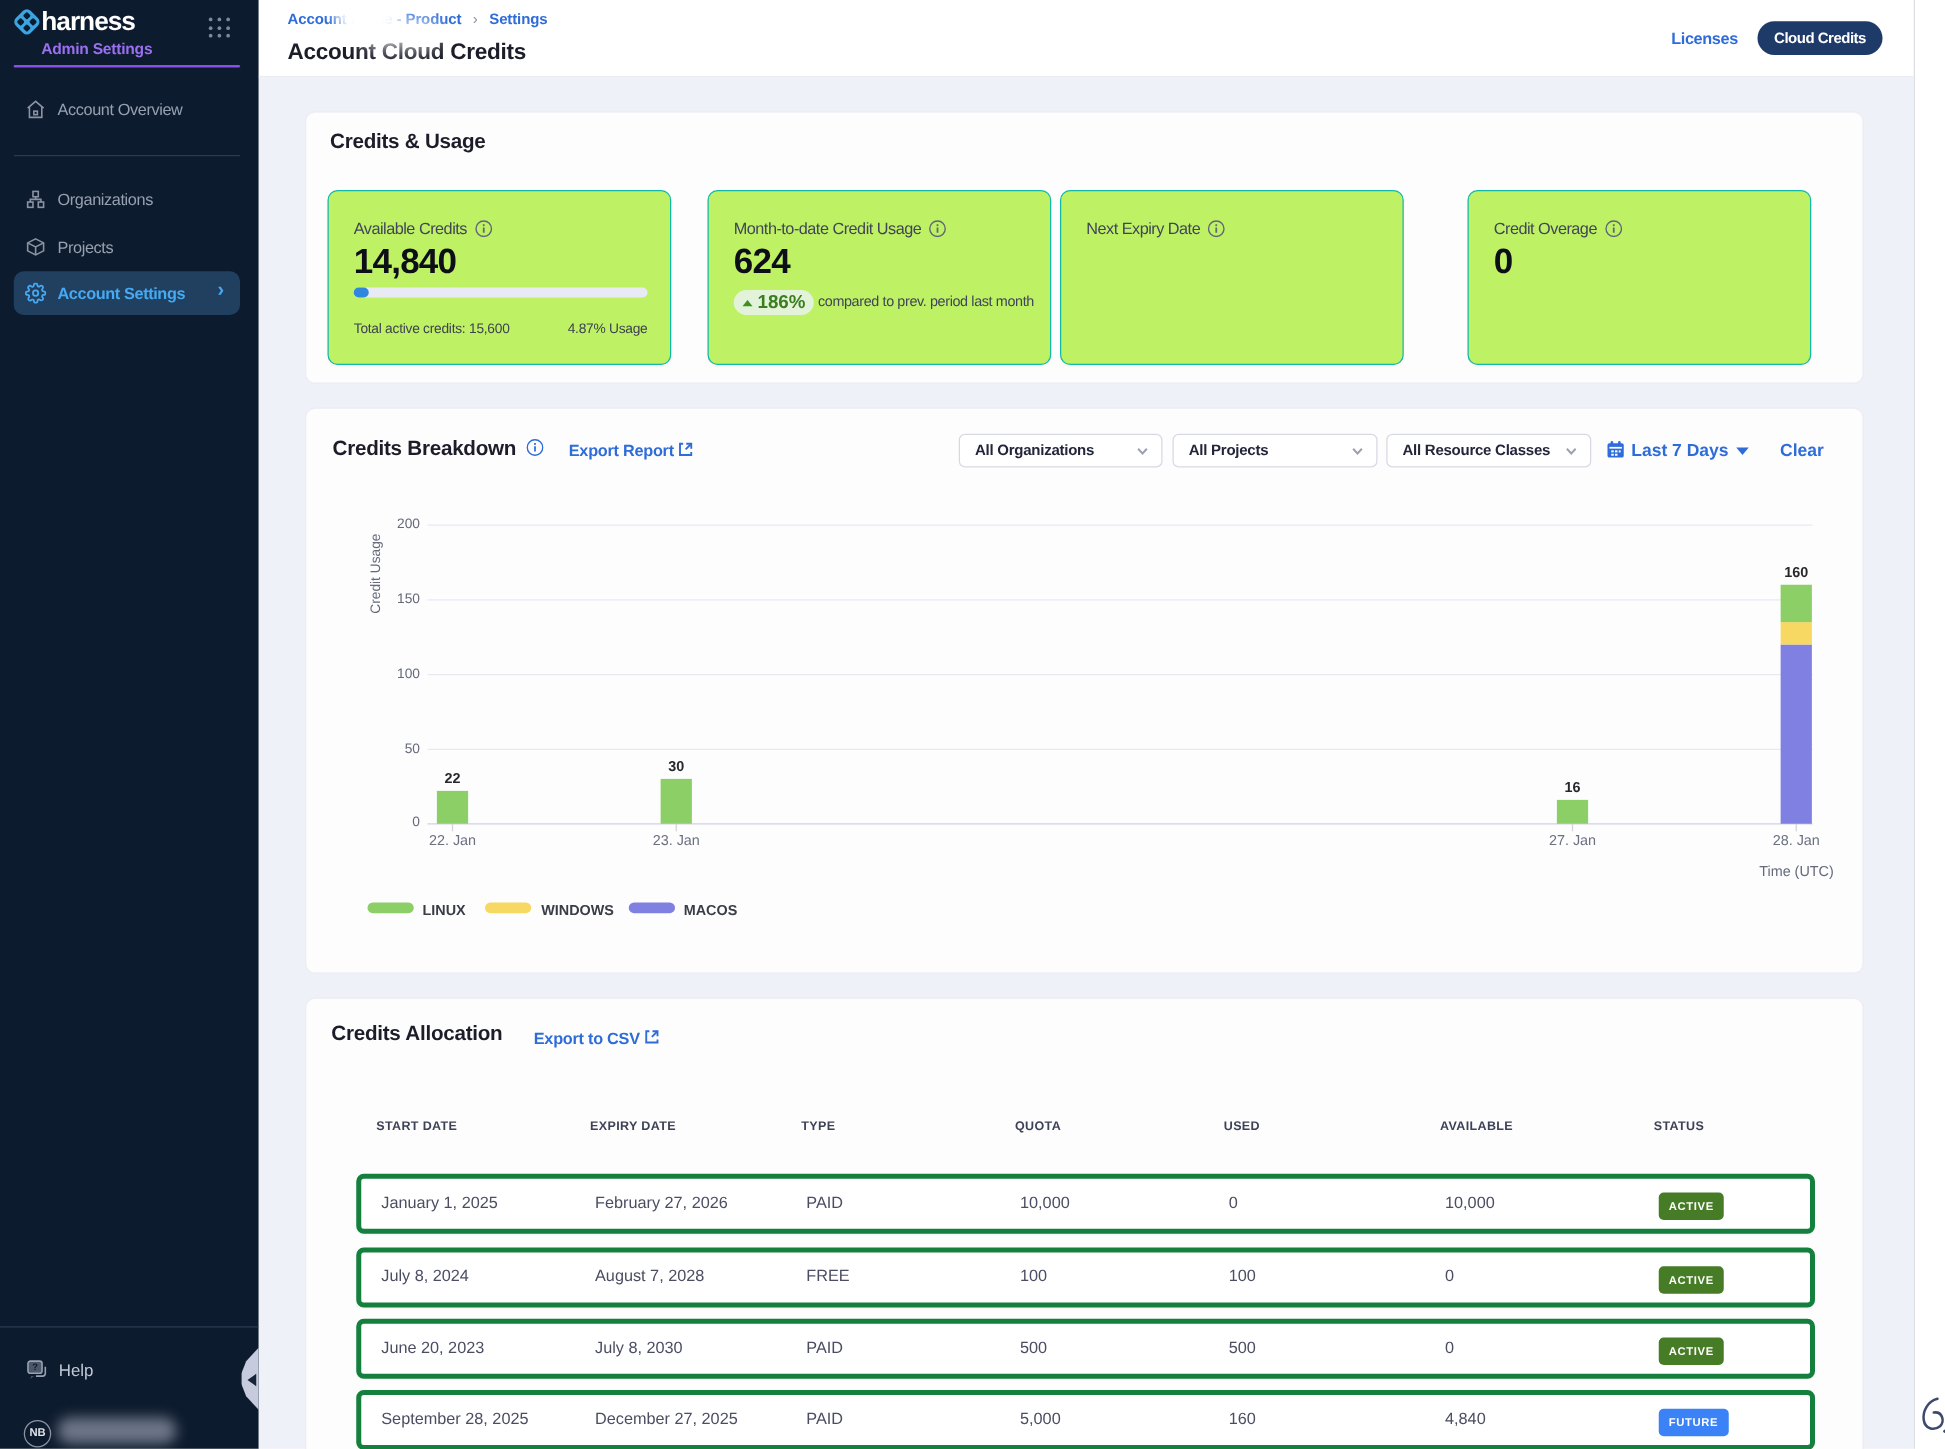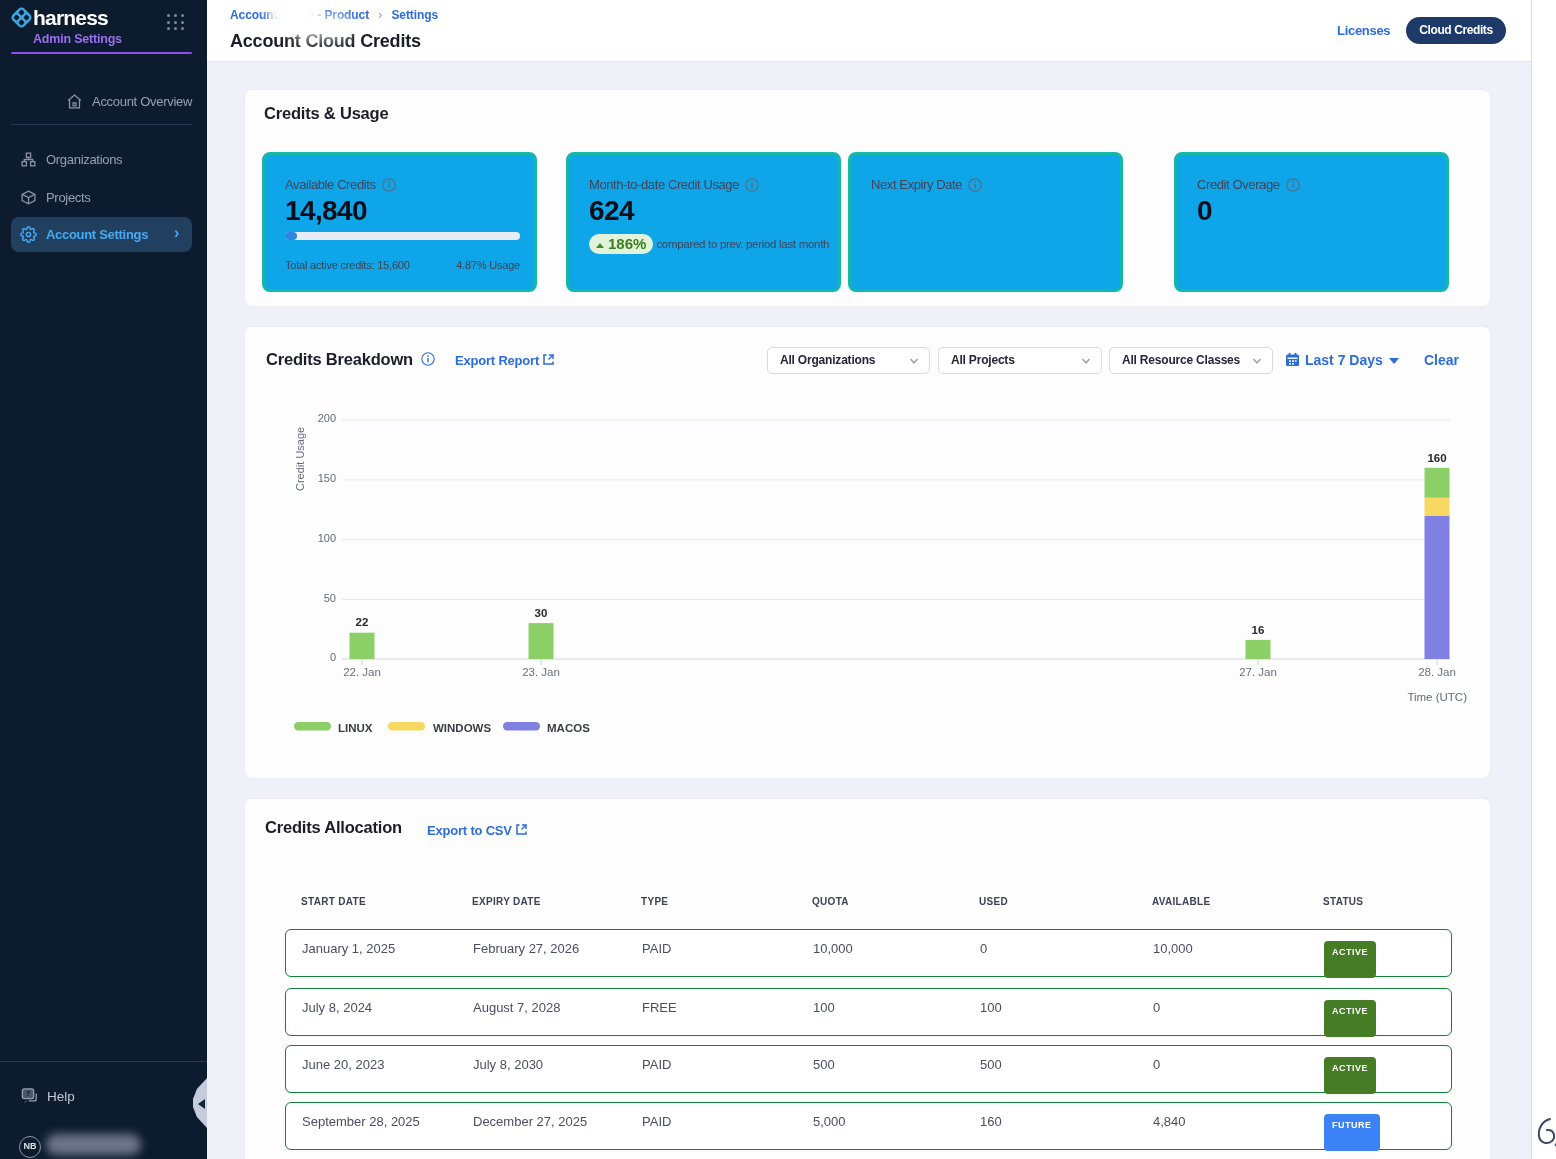--- a/index.html
+++ b/index.html
@@ -37,34 +37,34 @@
   #ccpill { position:absolute; left:1199px; top:17px; width:100px; height:27px; border-radius:14px; background:#1e3a69; color:#fff; font-size:12px; letter-spacing:-0.4px; font-weight:bold; text-align:center; line-height:27px; }
 
   
   #content { position:absolute; left:207px; top:62px; width:1324px; height:1097px; background:#eff1f8; }
   .section { position:absolute; left:37px; width:1247px; background:#fdfdfe; border:1px solid #ececf2; border-radius:8px; }
   .sec-title { font-size:16.5px; font-weight:bold; color:#1c1d29; letter-spacing:-0.2px; }
   .ilink { color:#2e6cd9; font-size:13px; font-weight:bold; letter-spacing:-0.2px; }
 
   
   #s1 { top:27px; height:218px; }
-  .scard { position:absolute; top:62px; width:275px; height:140px; background:#0ea5e9; border:3px solid #14b8a6; border-radius:8px; box-shadow:0 1px 2px rgba(20,20,40,0.03); padding:22px 20px 0 20px; }
+  .scard { position:absolute; top:62px; width:275px; height:140px; background:#bef264; border:1px solid #14b8a6; border-radius:8px; box-shadow:0 1px 2px rgba(20,20,40,0.03); padding:22px 20px 0 20px; }
   .slabel { font-size:13px; letter-spacing:-0.4px; color:#41445a; display:flex; align-items:center; gap:6px; }
   .snum { margin-top:3px; font-size:28px; font-weight:bold; color:#0d0e17; letter-spacing:-0.6px; }
 
   
   .dd { position:absolute; top:20px; height:27px; background:#fff; border:1px solid #d7d9e4; border-radius:5px; font-size:12px; font-weight:bold; letter-spacing:-0.2px; color:#23263a; line-height:25px; padding-left:12px; }
   .dd .chev { position:absolute; right:10px; top:8px; width:10px; height:10px; }
   .dd .chev svg { display:block; }
 
   
   .th { position:absolute; font-size:10px; font-weight:bold; color:#3e4256; letter-spacing:0.3px; }
-  .trow { position:absolute; left:40px; width:1167px; height:48px; background:#fff; border:1px solid #15803d; border-radius:6px; box-shadow:0 1px 2px rgba(20,20,40,0.03); }
+  .trow { position:absolute; left:40px; width:1167px; height:48px; background:#fff; border:4px solid #15803d; border-radius:6px; box-shadow:0 1px 2px rgba(20,20,40,0.03);margin-top:10px; }
   .td { position:absolute; top:11px; font-size:13px; color:#4b4e63; }
-  .badge { position:absolute; top:11px; height:37px; border-radius:4px; color:#fff; font-size:9px; font-weight:bold; letter-spacing:0.5px; line-height:22px; padding:0 8px; }
+  .badge { position:absolute; top:11px; height:22px; border-radius:4px; color:#fff; font-size:9px; font-weight:bold; letter-spacing:0.5px; line-height:22px; padding:0 8px; }
   .b-active { background:#477c27; }
   .b-future { background:#3b82f6; }
 
   
   #rstrip { position:absolute; left:1531px; top:0; width:25px; height:1159px; background:#fff; border-left:1px solid #dcdee6; }
 </style>
 </head>
 <body>
 
 <div id="sidebar">
@@ -85,21 +85,21 @@
       <i style="left:0;top:6.6px"></i>
         <i style="left:6.8px;top:6.6px"></i>
         <i style="left:13.6px;top:6.6px"></i>
       <i style="left:0;top:13.2px"></i>
         <i style="left:6.8px;top:13.2px"></i>
         <i style="left:13.6px;top:13.2px"></i>
     </div>
   </div>
   <div id="purpline"></div>
 
-  <div class="navitem" style="top:84px;justify-content:flex-end;">
+  <div class="navitem" style="top:70px;">
     <svg width="17" height="17" viewBox="0 0 24 24" fill="none" stroke="#8b93a3" stroke-width="1.8">
         <path d="M3 10.5 12 3l9 7.5"></path>
         <path d="M5 8.8V21h14V8.8"></path>
         <rect x="10" y="14" width="4" height="4"></rect>
       </svg>
     Account Overview
   </div>
   <div class="sidediv" style="top:124px;"></div>
   <div class="navitem" style="top:142px;">
     <svg width="17" height="17" viewBox="0 0 24 24" fill="none" stroke="#8b93a3" stroke-width="1.8">

